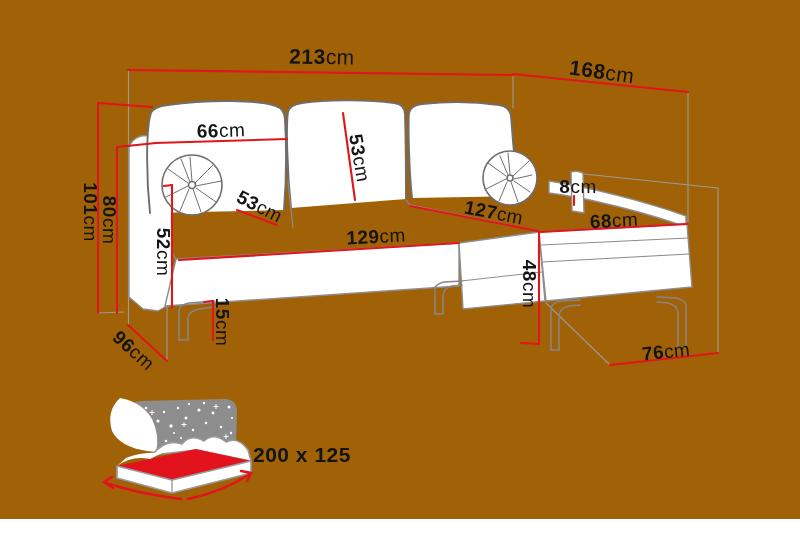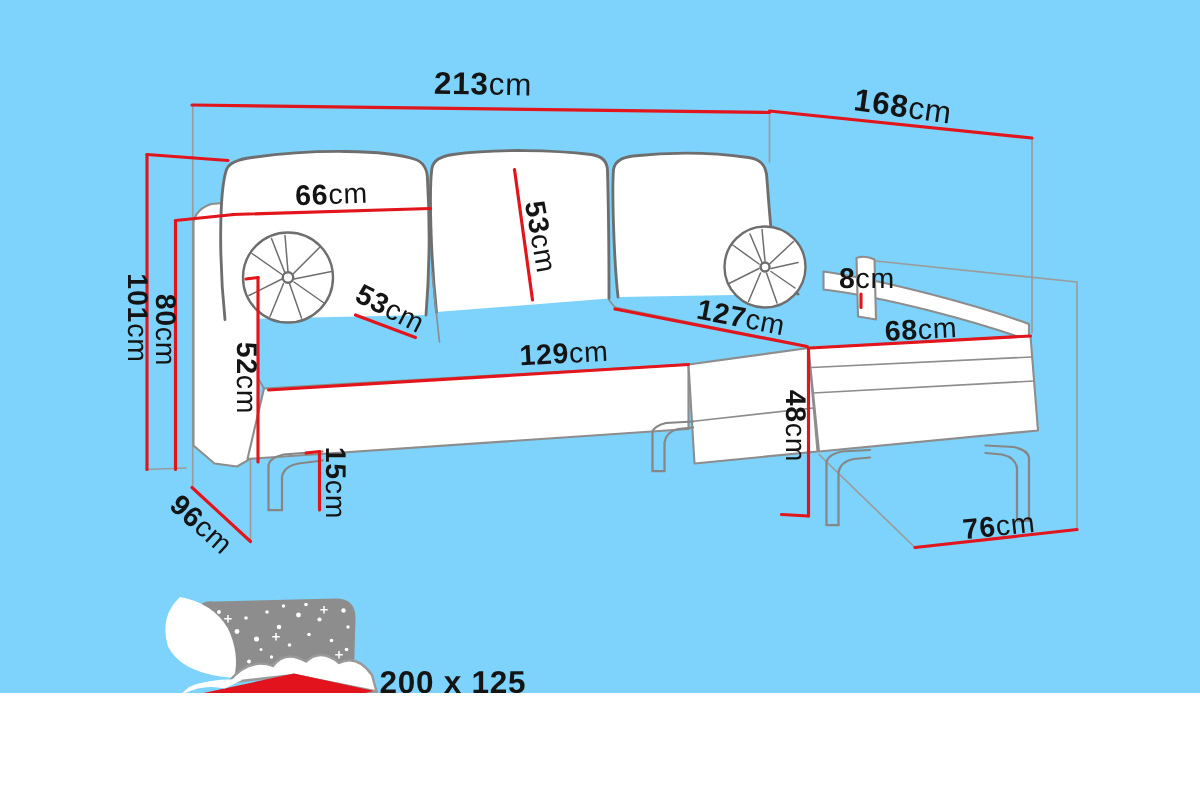--- a/index.html
+++ b/index.html
@@ -1,16 +1,16 @@
 <!DOCTYPE html>
 <html><head>
 <meta charset="utf-8">
 <style>
   html,body{margin:0;padding:0;background:#ffffff;}
-  .stage{position:relative;width:800px;height:462px;background:#7dd3fc;overflow:hidden;
+  .stage{position:relative;width:800px;height:519px;background:#a16207;overflow:hidden;
          font-family:"Liberation Sans", sans-serif;}
   svg text{font-family:"Liberation Sans", sans-serif;fill:#141414;letter-spacing:.5px;}
   .dimnum{font-weight:bold;}
   .dimunit{font-weight:normal;}
 </style>
 </head>
 <body>
 
 <div class="stage">
 <svg width="800" height="533" viewBox="0 0 800 533">

